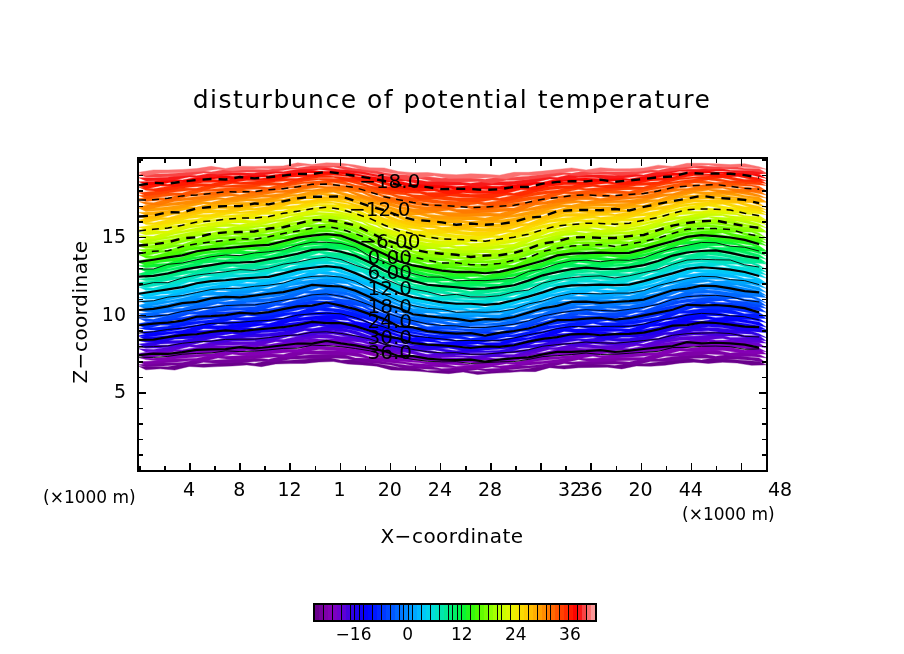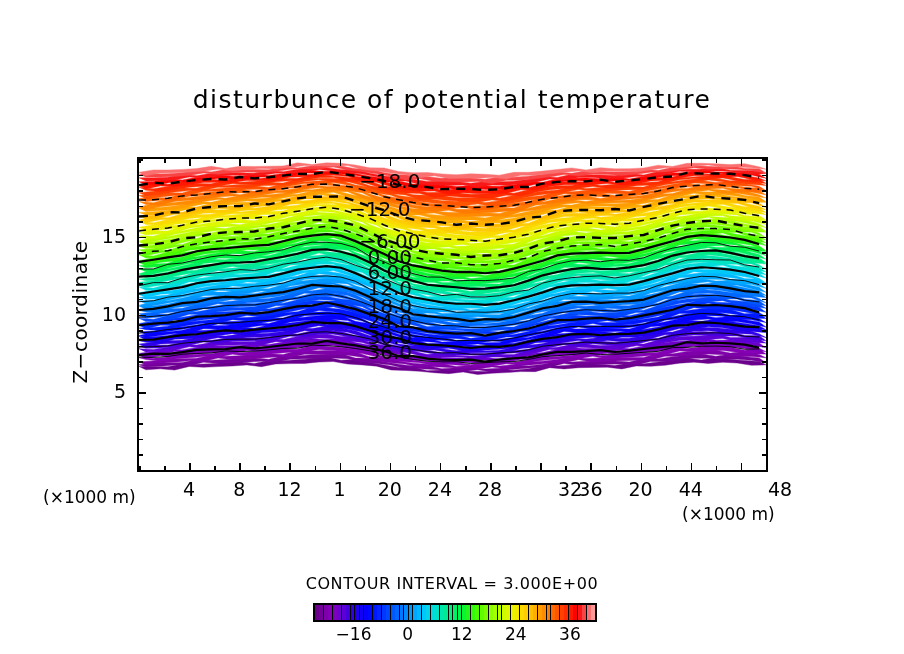--- a/index.html
+++ b/index.html
@@ -76,20 +76,21 @@
   }
 </style>
 </head>
 <body>
 
 <div class="fig">
 
   <div id="plot-title">disturbunce of potential temperature</div>
 
   <div id="y-axis-title">Z−coordinate</div>
+  <div id="x-axis-title">X−coordinate</div>
   <div id="x-units-left">(×1000 m)</div>
   <div id="x-units-right">(×1000 m)</div>
 
   <div id="plot-frame">
     <div id="plot-clip">
       <svg id="contour-svg" width="627" height="311" viewBox="0 0 627 311">
           <path d="M0.00 207.40 L14.42 207.77 L28.84 207.79 L43.26 205.04 L57.68 205.18 L72.11 204.64 L86.53 203.43 L100.95 202.72 L115.37 204.43 L129.79 201.47 L144.21 201.76 L158.63 200.69 L173.05 199.72 L187.47 198.00 L201.89 201.23 L216.31 200.51 L230.74 203.47 L245.16 206.11 L259.58 208.46 L274.00 208.28 L288.42 211.66 L302.84 210.90 L317.26 211.10 L331.68 212.24 L346.10 212.44 L360.52 210.64 L374.95 211.19 L389.37 209.80 L403.79 206.79 L418.21 206.90 L432.63 205.89 L447.05 204.80 L461.47 205.17 L475.89 206.62 L490.31 203.91 L504.73 204.75 L519.16 203.06 L533.58 201.27 L548.00 199.34 L562.42 201.02 L576.84 198.50 L591.26 200.55 L605.68 201.47 L620.10 202.41 L627.00 205.84 L612.58 206.35 L598.16 204.00 L583.74 203.31 L569.32 204.41 L554.90 203.19 L540.47 204.16 L526.05 206.25 L511.63 207.32 L497.21 207.00 L482.79 209.91 L468.37 208.24 L453.95 208.39 L439.53 208.71 L425.11 209.95 L410.69 208.69 L396.26 212.65 L381.84 212.58 L367.42 213.61 L353.00 214.24 L338.58 215.56 L324.16 212.99 L309.74 214.68 L295.32 213.76 L280.90 212.35 L266.48 211.48 L252.05 210.97 L237.63 207.17 L223.21 205.89 L208.79 205.06 L194.37 202.56 L179.95 203.08 L165.53 204.40 L151.11 204.61 L136.69 204.96 L122.27 207.70 L107.84 205.96 L93.42 206.97 L79.00 207.60 L64.58 208.33 L50.16 207.47 L35.74 211.04 L21.32 209.80 L6.90 210.84 Z" fill="#6a008c" stroke="#6a008c" stroke-width="0.4"></path>
           <path d="M0.00 205.85 L14.42 203.88 L28.84 203.97 L43.26 203.59 L57.68 200.63 L72.11 201.13 L86.53 200.59 L100.95 199.63 L115.37 198.97 L129.79 200.27 L144.21 196.73 L158.63 196.92 L173.05 195.79 L187.47 195.35 L201.89 194.82 L216.31 199.08 L230.74 199.14 L245.16 202.68 L259.58 205.26 L274.00 207.05 L288.42 206.67 L302.84 209.68 L317.26 208.69 L331.68 208.85 L346.10 209.88 L360.52 209.34 L374.95 207.12 L389.37 207.02 L403.79 205.18 L418.21 202.23 L432.63 202.95 L447.05 202.22 L461.47 201.66 L475.89 202.06 L490.31 202.96 L504.73 199.52 L519.16 199.94 L533.58 197.76 L548.00 196.18 L562.42 194.95 L576.84 197.19 L591.26 195.22 L605.68 197.83 L620.10 198.89 L627.00 203.79 L612.58 201.25 L598.16 200.19 L583.74 200.81 L569.32 199.20 L554.90 199.32 L540.47 201.21 L526.05 202.42 L511.63 202.46 L497.21 205.94 L482.79 205.04 L468.37 205.20 L453.95 205.34 L439.53 206.27 L425.11 204.46 L410.69 208.13 L396.26 208.41 L381.84 209.84 L367.42 210.95 L353.00 213.01 L338.58 210.63 L324.16 212.38 L309.74 211.65 L295.32 210.48 L280.90 209.71 L266.48 209.81 L252.05 206.11 L237.63 204.57 L223.21 203.14 L208.79 199.83 L194.37 199.08 L179.95 199.88 L165.53 199.79 L151.11 200.19 L136.69 203.34 L122.27 202.19 L107.84 203.13 L93.42 203.79 L79.00 204.40 L64.58 203.23 L50.16 206.82 L35.74 205.99 L21.32 207.19 L6.90 208.00 Z" fill="#74009a" stroke="#74009a" stroke-width="0.4"></path>
           <path d="M0.00 202.71 L14.42 202.12 L28.84 199.97 L43.26 199.74 L57.68 199.13 L72.11 196.26 L86.53 197.27 L100.95 196.69 L115.37 195.75 L129.79 194.83 L144.21 195.52 L158.63 191.55 L173.05 192.05 L187.47 191.45 L201.89 192.06 L216.31 192.94 L230.74 198.04 L245.16 198.46 L259.58 202.06 L274.00 204.21 L288.42 205.32 L302.84 204.84 L317.26 207.59 L331.68 206.41 L346.10 206.38 L360.52 207.00 L374.95 205.49 L389.37 202.83 L403.79 202.30 L418.21 200.47 L432.63 198.01 L447.05 199.52 L461.47 198.93 L475.89 198.52 L490.31 198.47 L504.73 198.49 L519.16 194.37 L533.58 194.68 L548.00 192.51 L562.42 191.58 L576.84 191.27 L591.26 194.01 L605.68 192.45 L620.10 195.46 L627.00 198.81 L612.58 197.47 L598.16 197.74 L583.74 195.87 L569.32 195.05 L554.90 196.39 L540.47 197.29 L526.05 197.32 L511.63 201.19 L497.21 201.23 L482.79 201.80 L468.37 202.16 L453.95 203.04 L439.53 200.64 L425.11 203.68 L410.69 203.90 L396.26 205.44 L381.84 206.92 L367.42 209.86 L353.00 207.97 L338.58 209.97 L324.16 209.49 L309.74 208.49 L295.32 207.69 L280.90 208.41 L266.48 205.09 L252.05 203.68 L237.63 202.09 L223.21 198.28 L208.79 196.21 L194.37 196.09 L179.95 195.19 L165.53 195.17 L151.11 198.45 L136.69 197.94 L122.27 199.08 L107.84 200.01 L93.42 200.64 L79.00 199.10 L64.58 202.45 L50.16 201.82 L35.74 203.14 L21.32 204.24 L6.90 206.00 Z" fill="#7e00a8" stroke="#7e00a8" stroke-width="0.4"></path>
           <path d="M0.00 198.63 L14.42 199.19 L28.84 197.94 L43.26 195.63 L57.68 195.26 L72.11 194.71 L86.53 192.13 L100.95 193.58 L115.37 192.70 L129.79 191.45 L144.21 190.07 L158.63 190.28 L173.05 186.39 L187.47 187.83 L201.89 188.29 L216.31 190.17 L230.74 192.26 L245.16 197.68 L259.58 197.94 L274.00 201.20 L288.42 202.76 L302.84 203.32 L317.26 202.91 L331.68 205.39 L346.10 203.87 L360.52 203.37 L374.95 203.30 L389.37 200.81 L403.79 198.01 L418.21 197.51 L432.63 196.13 L447.05 194.39 L461.47 196.51 L475.89 195.63 L490.31 194.86 L504.73 194.01 L519.16 193.18 L533.58 188.78 L548.00 189.50 L562.42 187.81 L576.84 187.77 L591.26 188.32 L605.68 191.34 L620.10 190.05 L627.00 195.07 L612.58 195.06 L598.16 193.13 L583.74 191.50 L569.32 192.19 L554.90 192.44 L540.47 191.99 L526.05 195.78 L511.63 196.60 L497.21 197.75 L482.79 198.74 L468.37 200.02 L453.95 197.34 L439.53 199.69 L425.11 199.51 L410.69 200.71 L396.26 202.20 L381.84 205.90 L367.42 204.69 L353.00 207.19 L338.58 207.19 L324.16 206.45 L309.74 205.52 L295.32 206.70 L280.90 203.78 L266.48 202.77 L252.05 201.47 L237.63 197.67 L223.21 194.59 L208.79 193.51 L194.37 191.44 L179.95 190.41 L165.53 193.26 L151.11 193.14 L136.69 194.52 L122.27 195.98 L107.84 196.94 L93.42 195.19 L79.00 198.19 L64.58 197.54 L50.16 198.74 L35.74 200.02 L21.32 202.36 L6.90 200.59 Z" fill="#8400b4" stroke="#8400b4" stroke-width="0.4"></path>
@@ -290,21 +291,20 @@
       <div class="xlab" style="left: 570px;">32</div>
       <div class="xlab" style="left: 590.44px;">36</div>
       <div class="xlab" style="left: 640.6px;">20</div>
       <div class="xlab" style="left: 690.76px;">44</div>
       <div class="xlab" style="left: 780px;">48</div>
       <div class="ylab" style="top: 380.25px;">5</div>
       <div class="ylab" style="top: 302.5px;">10</div>
       <div class="ylab" style="top: 224.75px;">15</div>
     </div>
 
-  <div id="cbar-caption">CONTOUR INTERVAL =  3.000E+00</div>
   <div id="colorbar">
       <div class="cell" style="background: rgb(106, 0, 140);"></div>
       <div class="cell" style="background: rgb(116, 0, 154);"></div>
       <div class="cell" style="background: rgb(126, 0, 168);"></div>
       <div class="cell" style="background: rgb(132, 0, 180);"></div>
       <div class="cell" style="background: rgb(124, 0, 192);"></div>
       <div class="cell" style="background: rgb(110, 0, 204);"></div>
       <div class="cell" style="background: rgb(92, 0, 214);"></div>
       <div class="cell" style="background: rgb(70, 0, 222);"></div>
       <div class="cell" style="background: rgb(48, 0, 230);"></div>

